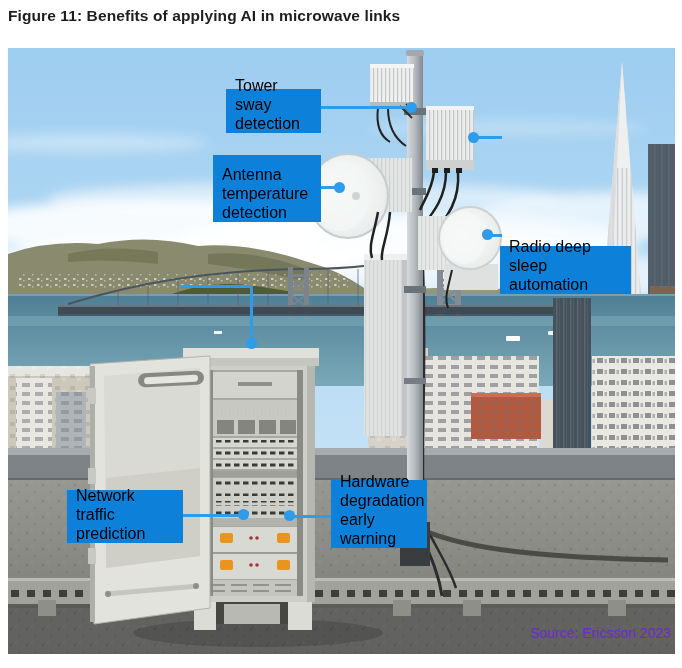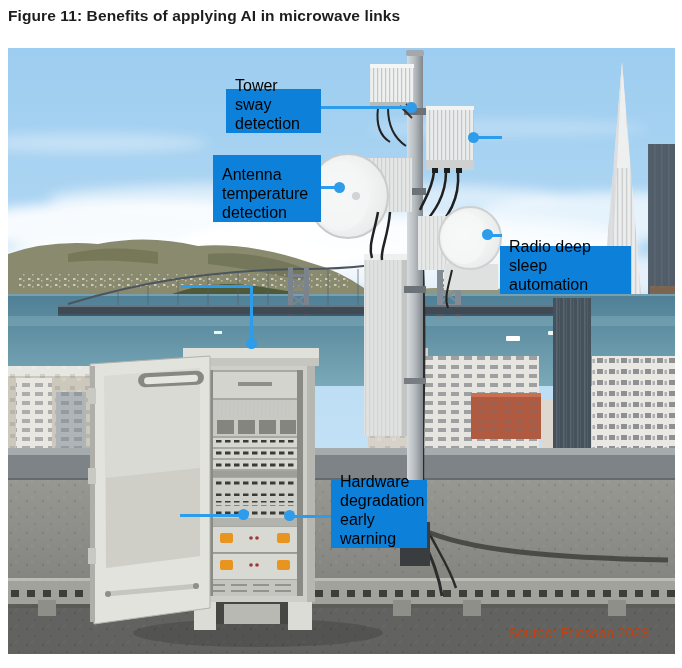--- a/index.html
+++ b/index.html
@@ -18,21 +18,21 @@
   .conn{position:absolute;background:var(--connector,#2c9ceb);z-index:25;}
   .dot{position:absolute;width:11px;height:11px;border-radius:50%;background:var(--connector,#2c9ceb);z-index:26;}
   .l-tower{left:310px;top:58px;width:92px;height:3px;}   .d-tower{left:398px;top:54px;}
   .l-prop{left:467px;top:88px;width:27px;height:3px;}    .d-prop{left:460px;top:84px;}
   .l-ant{left:310px;top:138px;width:22px;height:3px;}    .d-ant{left:326px;top:134px;}
   .l-radio{left:480px;top:186px;width:14px;height:3px;}  .d-radio{left:474px;top:181px;}
   .l-temp-h{left:173px;top:237px;width:72px;height:3px;}
   .l-temp-v{left:242px;top:237px;width:3px;height:60px;} .d-temp{left:238px;top:290px;}
   .l-net{left:172px;top:466px;width:63px;height:3px;}    .d-net{left:230px;top:461px;}
   .l-hw{left:281px;top:467px;width:44px;height:3px;}     .d-hw{left:276px;top:462px;}
-  .source{position:absolute;right:26px;bottom:13px;color:#c2410c;font-size:14px;z-index:30;}
+  .source{position:absolute;right:4px;bottom:13px;color:#6d28d9;font-size:14px;z-index:30;}
 </style>
 </head>
 <body>
 
 <div class="fig-title">Figure 11: Benefits of applying AI in microwave links</div>
 
 <div class="photo">
 
 <svg width="667" height="606" viewBox="0 0 667 606" xmlns="http://www.w3.org/2000/svg">
   <defs>
@@ -386,20 +386,23 @@
 
   <div class="callout c-tower">
       <span>Tower sway detection</span>
     </div>
   <div class="callout c-ant">
       <span>Antenna temperature detection</span>
     </div>
   <div class="callout c-radio">
       <span>Radio deep sleep automation</span>
     </div>
+  <div class="callout c-net">
+      <span>Network traffic prediction</span>
+    </div>
   <div class="callout c-hw">
       <span>Hardware degradation early warning</span>
     </div>
 
   <div class="conn l-tower"></div>
     <div class="dot d-tower"></div>
   <div class="conn l-prop"></div>
     <div class="dot d-prop"></div>
   <div class="conn l-ant"></div>
     <div class="dot d-ant"></div>

